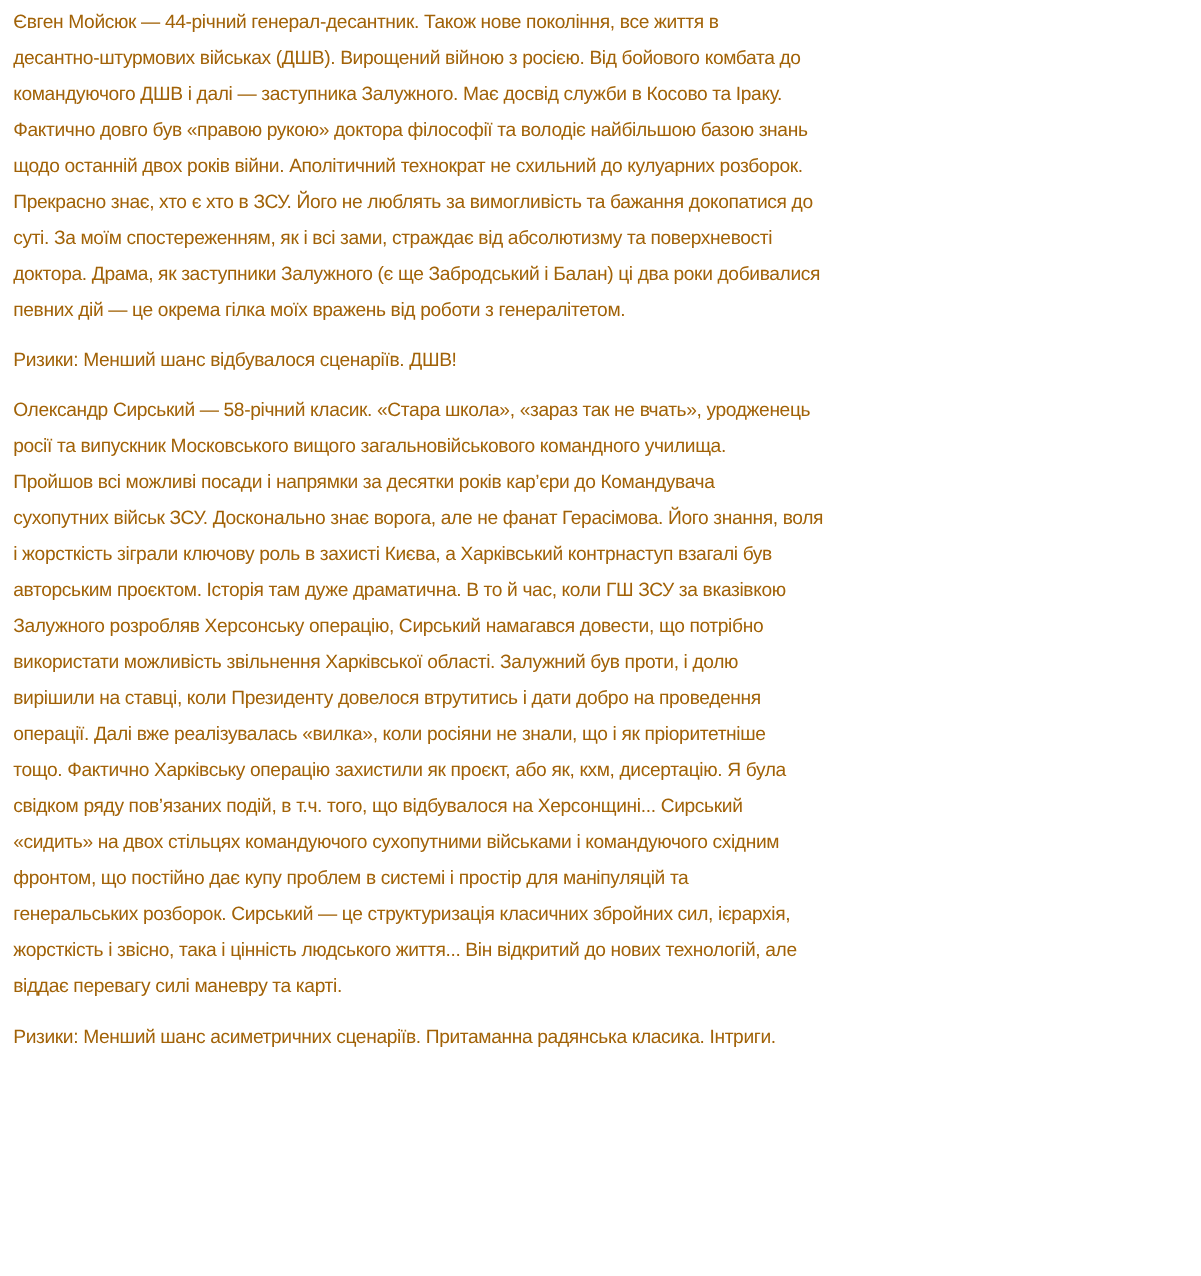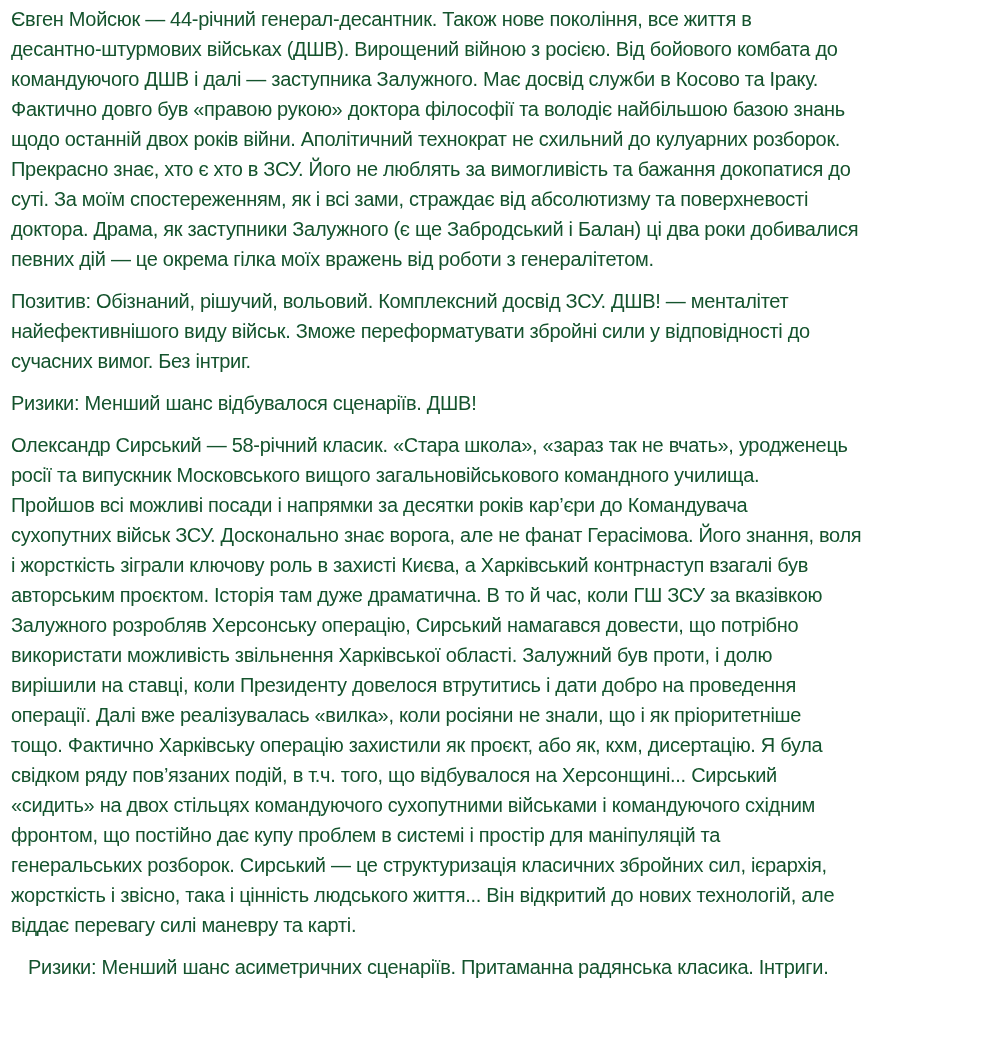--- a/index.html
+++ b/index.html
@@ -12,50 +12,46 @@
     height: 1063px;
     box-sizing: border-box;
     overflow: hidden;
   }
   .article {
     box-sizing: border-box;
     width: 100%;
     height: 100%;
     padding: 4px 14px 4px 11px;
     font-family: "Liberation Sans", "DejaVu Sans", sans-serif;
-    font-size: 20px;
+    font-size: 16px;
     line-height: 30px;
     letter-spacing: -0.3px;
-    color: #14532d;
+    color: #a16207;
   }
   .para {
     margin: 0 0 12px 0;
     white-space: pre-line;
   }
   .para:last-child {
     margin-bottom: 0;
-    margin-left: 17px;
   }
 </style>
 </head>
 <body>
 
 <div class="article">
   <p class="para">Євген Мойсюк — 44-річний генерал-десантник. Також нове покоління, все життя в
 десантно-штурмових військах (ДШВ). Вирощений війною з росією. Від бойового комбата до
 командуючого ДШВ і далі — заступника Залужного. Має досвід служби в Косово та Іраку.
 Фактично довго був «правою рукою» доктора філософії та володіє найбільшою базою знань
 щодо останній двох років війни. Аполітичний технократ не схильний до кулуарних розборок.
 Прекрасно знає, хто є хто в ЗСУ. Його не люблять за вимогливість та бажання докопатися до
 суті. За моїм спостереженням, як і всі зами, страждає від абсолютизму та поверхневості
 доктора. Драма, як заступники Залужного (є ще Забродський і Балан) ці два роки добивалися
 певних дій — це окрема гілка моїх вражень від роботи з генералітетом.</p>
-  <p class="para">Позитив: Обізнаний, рішучий, вольовий. Комплексний досвід ЗСУ. ДШВ! — менталітет
-найефективнішого виду військ. Зможе переформатувати збройні сили у відповідності до
-сучасних вимог. Без інтриг.</p>
   <p class="para">Ризики: Менший шанс відбувалося сценаріїв. ДШВ!</p>
   <p class="para">Олександр Сирський — 58-річний класик. «Стара школа», «зараз так не вчать», уродженець
 росії та випускник Московського вищого загальновійськового командного училища.
 Пройшов всі можливі посади і напрямки за десятки років кар’єри до Командувача
 сухопутних військ ЗСУ. Досконально знає ворога, але не фанат Герасімова. Його знання, воля
 і жорсткість зіграли ключову роль в захисті Києва, а Харківський контрнаступ взагалі був
 авторським проєктом. Історія там дуже драматична. В то й час, коли ГШ ЗСУ за вказівкою
 Залужного розробляв Херсонську операцію, Сирський намагався довести, що потрібно
 використати можливість звільнення Харківської області. Залужний був проти, і долю
 вирішили на ставці, коли Президенту довелося втрутитись і дати добро на проведення

